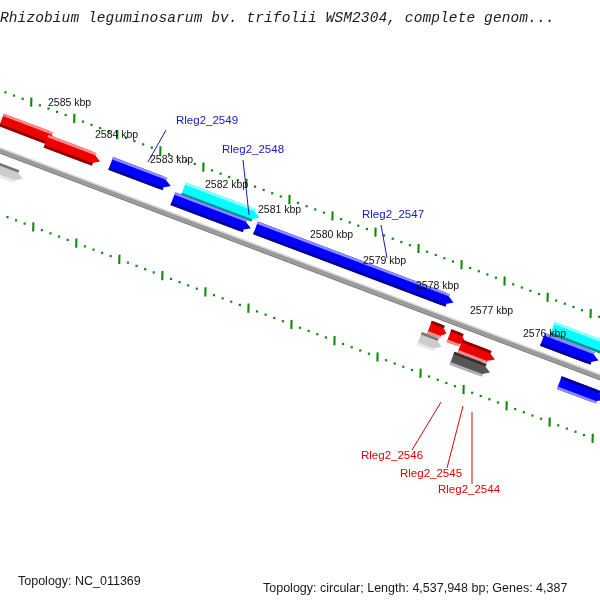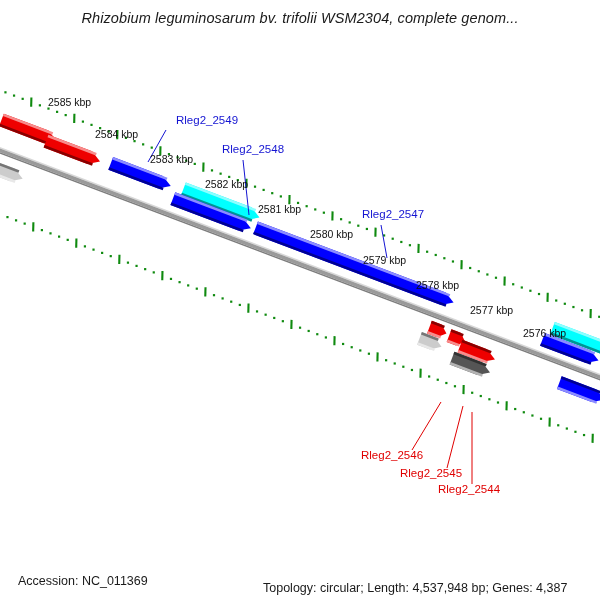--- a/index.html
+++ b/index.html
@@ -11,22 +11,21 @@
     overflow: hidden;
     position: relative;
   }
   #viewer {
     position: absolute; inset: 0;
     width: 600px; height: 600px;
   }
   .title {
     position: absolute;
     top: 10px; left: 0; width: 600px;
-    text-align: center;
-    font-family: Liberation Sans, sans-serif;
+    font-family: Liberation Mono, monospace;
     font-style: italic;
     font-size: 14.5px;
     color: #1a1a1a;
     letter-spacing: 0.1px;
     white-space: nowrap;
   }
   .footer {
     position: absolute;
     left: 0; bottom: 0;
     width: 600px; height: 34px;
@@ -339,17 +338,17 @@
         <text x="176" y="124" class="gene-label-blue">Rleg2_2549</text>
         <text x="222" y="153" class="gene-label-blue">Rleg2_2548</text>
         <text x="362" y="218" class="gene-label-blue">Rleg2_2547</text>
         <text x="361" y="459" class="gene-label-red">Rleg2_2546</text>
         <text x="400" y="477" class="gene-label-red">Rleg2_2545</text>
         <text x="438" y="493" class="gene-label-red">Rleg2_2544</text>
       </g>
   </svg>
 
   <div class="footer">
-    <span class="accession">Accession: NC_011369</span>
+    <span class="accession">Topology: NC_011369</span>
     <span class="topology">Topology: circular; Length: 4,537,948 bp; Genes: 4,387</span>
   </div>
 
 </div>
 
 </body></html>

